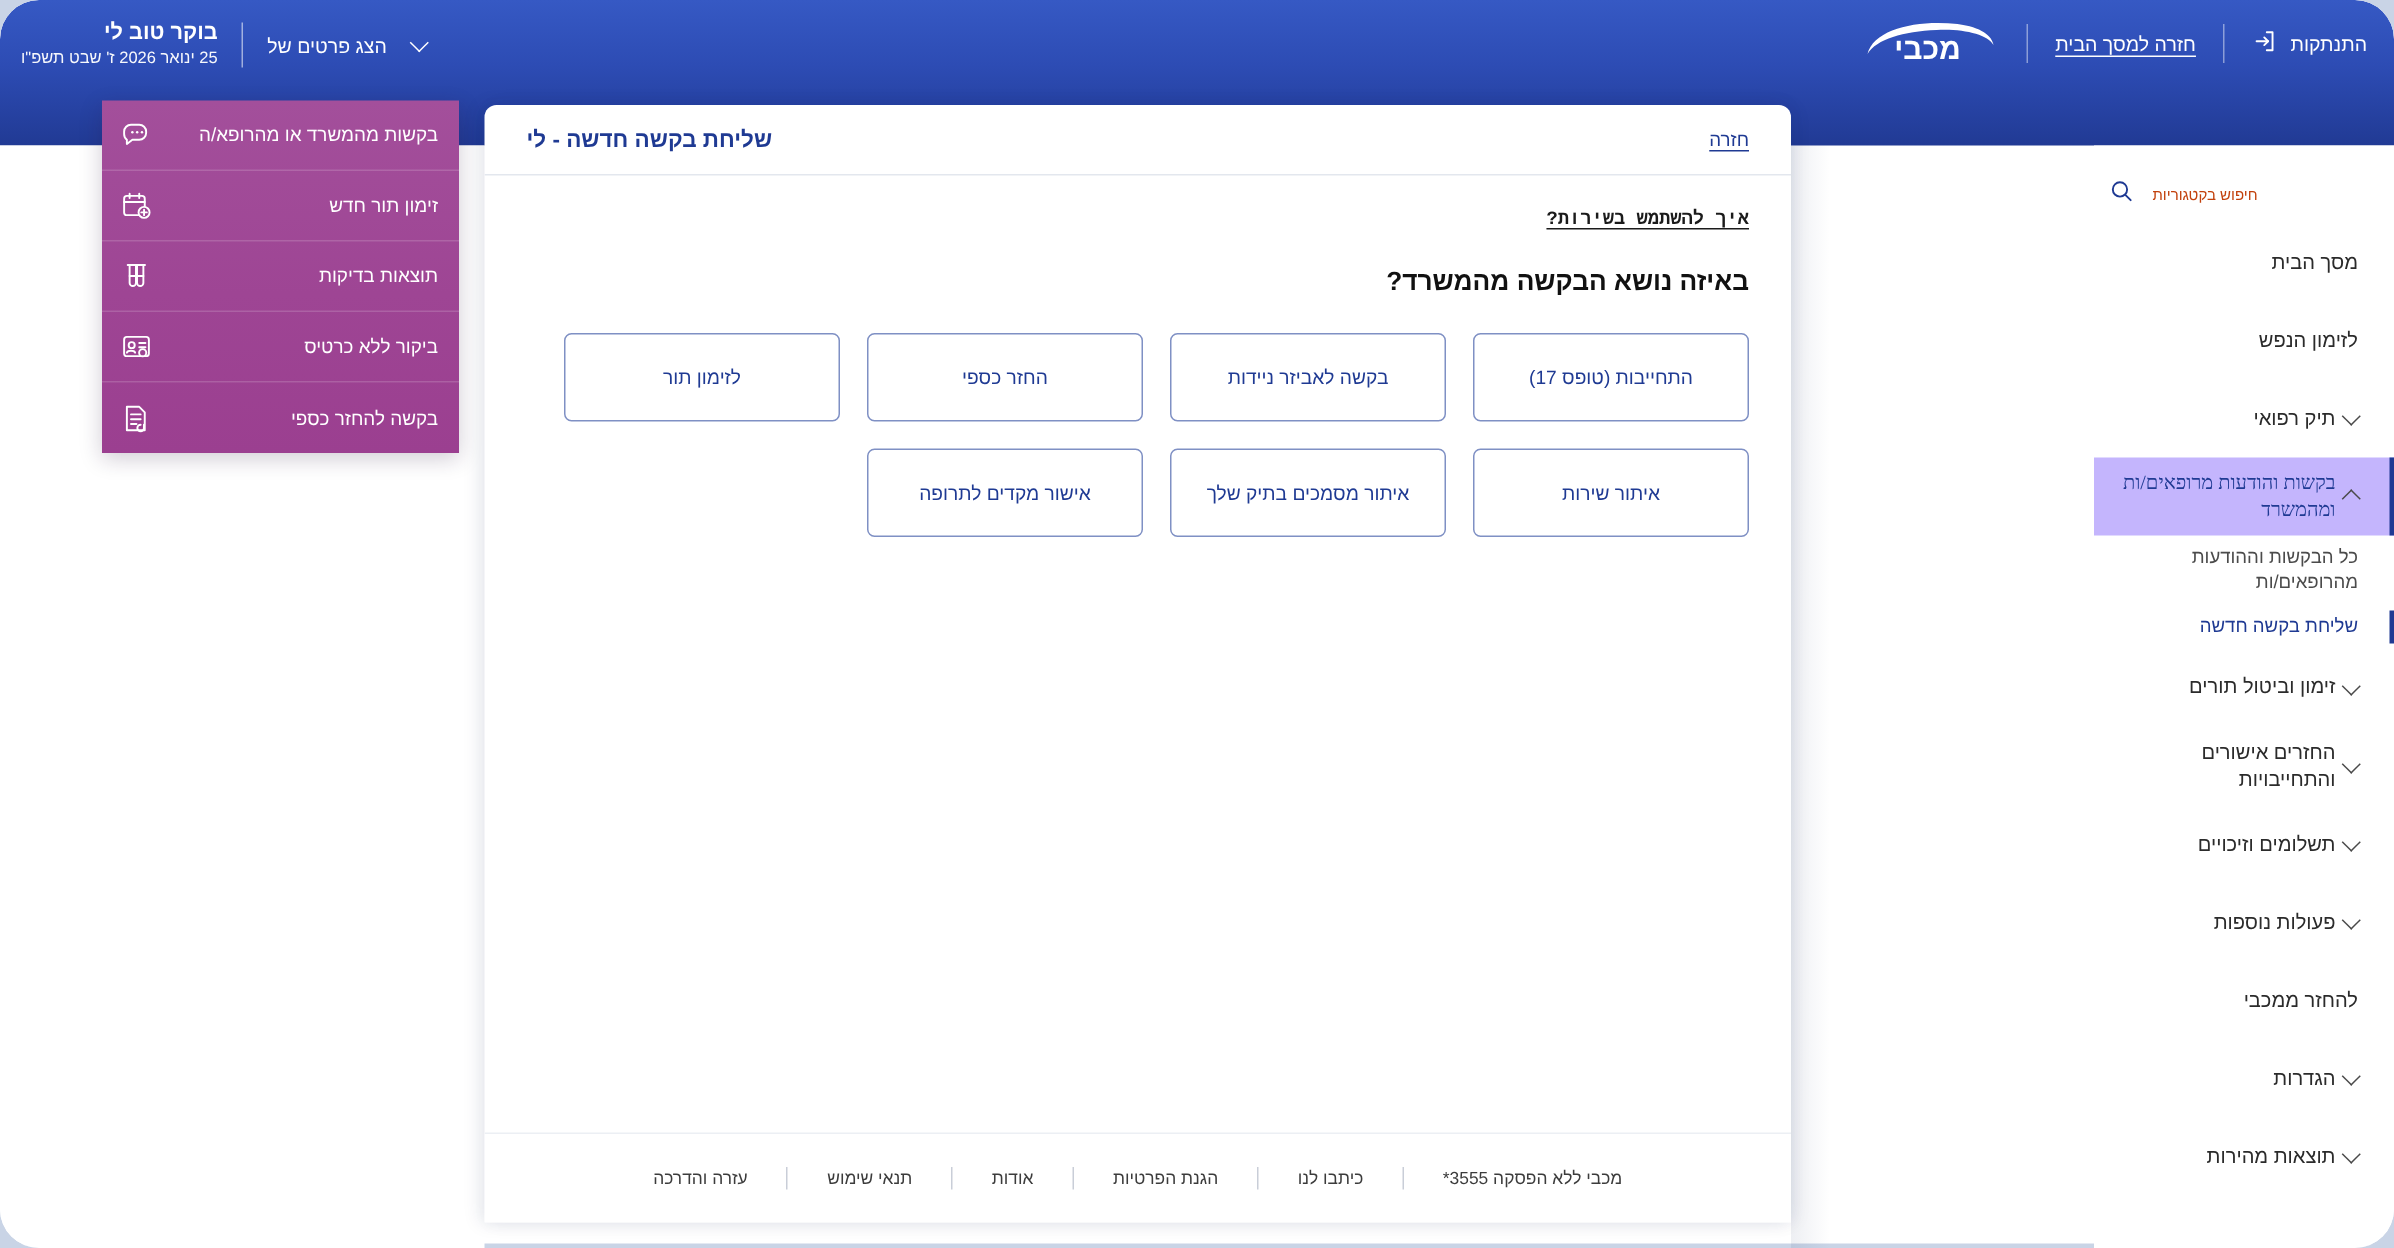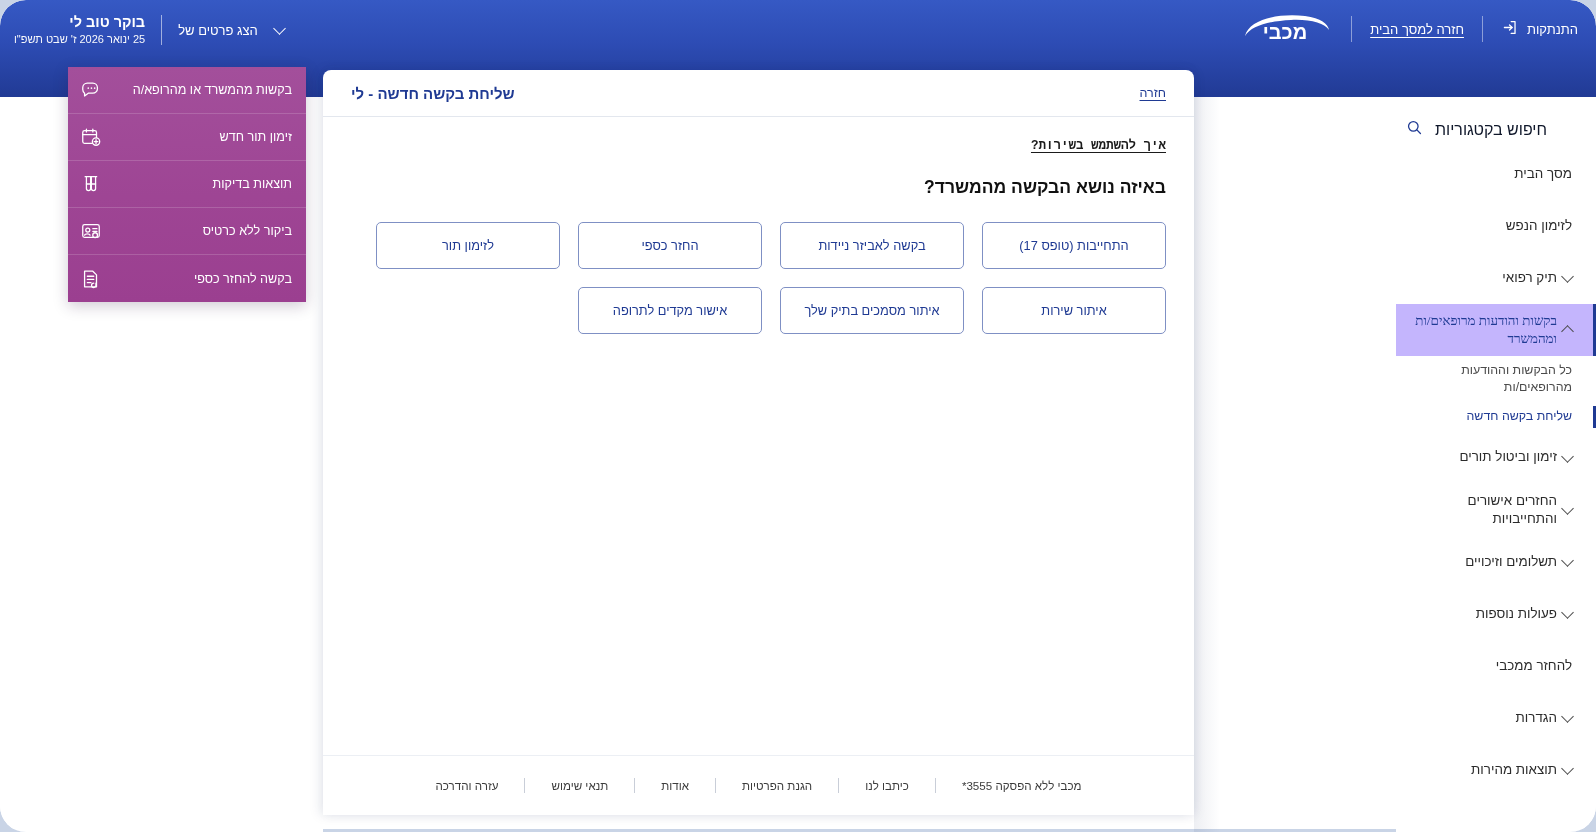--- a/index.html
+++ b/index.html
@@ -190,21 +190,21 @@
     margin-bottom: 24px;
     text-align: right;
   }
   .opt-grid {
     display: flex;
     flex-wrap: wrap;
     gap: 18px 18px;
     justify-content: flex-start;
   }
   .opt-btn {
-    width: 184px; height: 47px;
+    width: 184px; height: 59px;
     border: 1px solid #7f90c4;
     border-radius: 5px;
     background: #fff;
     color: #1f3a93;
     font-size: 12.8px;
     display: flex; align-items: center; justify-content: center;
     cursor: pointer;
     font-family: inherit;
     text-align: center;
   }
@@ -241,21 +241,21 @@
     padding-top: 14px;
     z-index: 15;
   }
   .search-row {
     display: flex; align-items: center; justify-content: flex-end;
     gap: 12px;
     padding: 8px 24px 8px 10px;
     cursor: pointer;
   }
   .search-row .s-lbl {
-    color: #0f172a; font-size: 16px; white-space: nowrap;
+    color: #c2410c; font-size: 10px; white-space: nowrap;
   }
   .nav-item {
     position: relative;
     display: flex; align-items: center;
     min-height: 52px;
     padding: 8px 24px 8px 14px;
     cursor: pointer;
     flex-direction: row-reverse;
     justify-content: space-between;
   }

